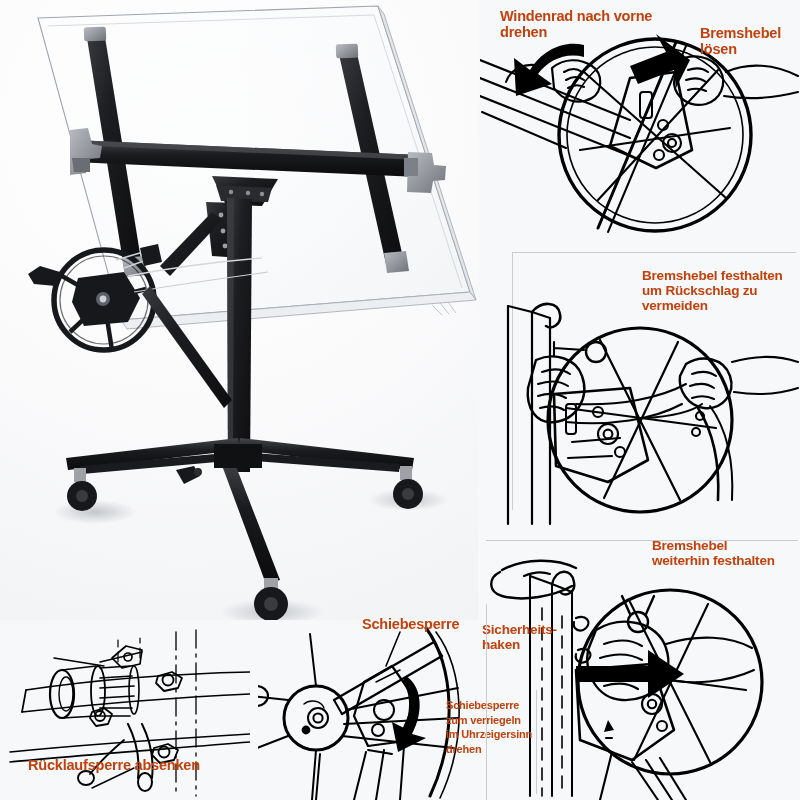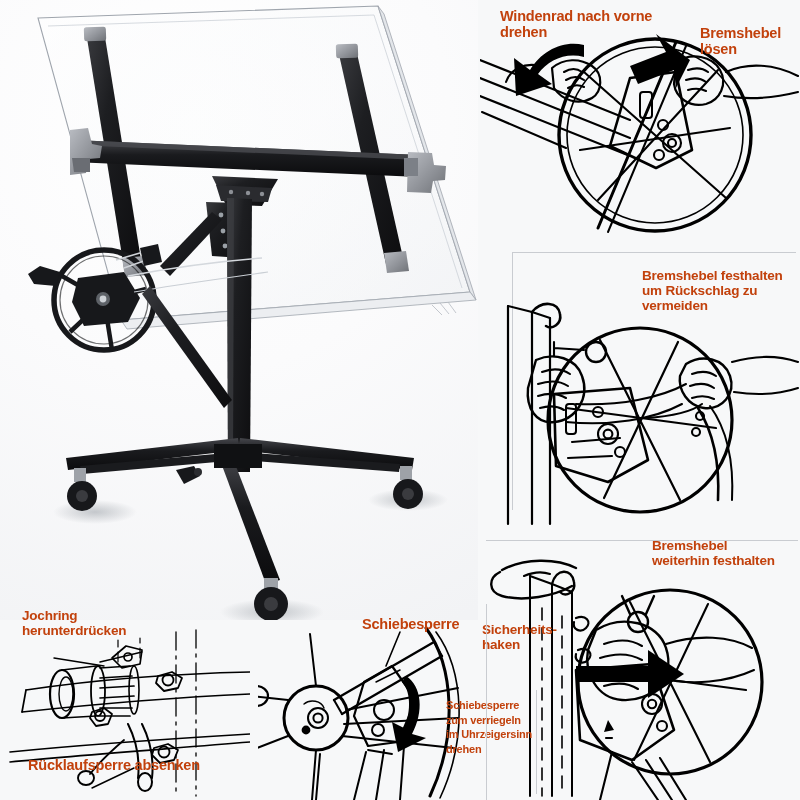--- a/index.html
+++ b/index.html
@@ -377,22 +377,20 @@
 
         <path d="M124,112 C110,124 98,136 90,146" stroke-width="1.8"></path>
         <ellipse cx="86" cy="150" rx="8" ry="7" stroke-width="1.9"></ellipse>
 
         <path d="M54,30 L104,38" stroke-width="1.4"></path>
         <path d="M100,34 L142,24" stroke-width="1.4"></path>
         <path d="M92,160 L134,140" stroke-width="1.4"></path>
       </g>
     </svg>
   </div>
-  <div class="lbl s14" style="left:22px; top:608px;">Jochring
-herunterdrücken</div>
   <div class="lbl s15" style="left:28px; top:757px;">Rücklaufsperre absenken</div>
 
   <div class="panel" style="left:258px; top:626px;">
     <svg width="222" height="174" viewBox="0 0 222 174">
       <g fill="none" stroke="#000" stroke-width="2" stroke-linecap="round" stroke-linejoin="round">
 
         <path d="M168,2 C196,40 200,110 172,170" stroke-width="3"></path>
         <path d="M178,6 C206,44 210,112 182,172" stroke-width="1.6"></path>
 
         <circle cx="58" cy="92" r="32" stroke-width="3"></circle>

